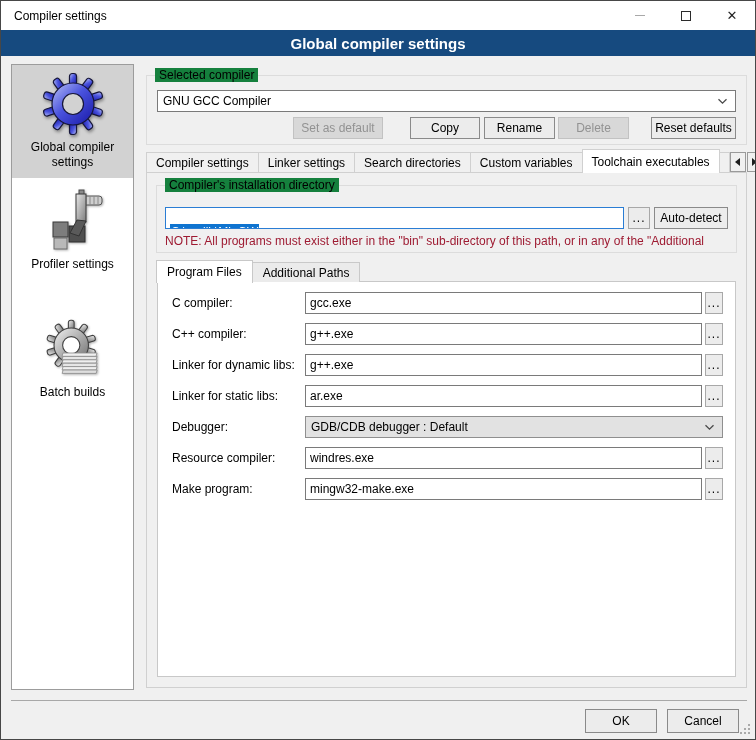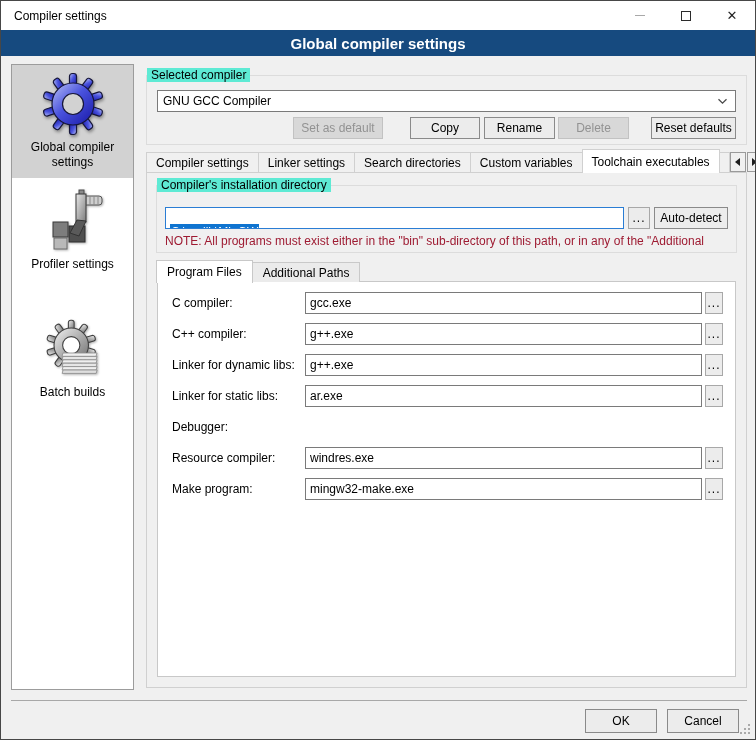--- a/index.html
+++ b/index.html
@@ -26,21 +26,21 @@
     border:1px solid #9c9c9c;text-align:center;}
   .side-item{padding:7px 0 8px;cursor:default;}
   .side-item.selected{background:#d2d2d2;}
   .side-item .sicon{display:block;margin:0 auto 4px;}
   .side-item .slabel{line-height:15px;display:block;padding:0 4px;}
   .side-item.profiler{margin-top:4px;}
   .side-item.batch{margin-top:30px;}
   
   .main{position:absolute;left:145px;top:63px;width:601px;height:626px;}
   .groupbox{position:absolute;border:1px solid #dcdcdc;}
-  .groupbox .legend{position:absolute;top:-8px;left:0;background:#5eead4;padding:0 4px;line-height:14px;}
+  .groupbox .legend{position:absolute;top:-8px;left:8px;background:#15803d;padding:0 4px;line-height:14px;}
   .gb-compiler{left:0;right:0;top:11px;height:70px;}
   .combobox{position:absolute;left:10px;right:10px;top:14px;height:22px;background:#fff;
     border:1px solid #7a7a7a;display:flex;align-items:center;padding:0 7px 0 5px;}
   .combobox .cval{flex:1;overflow:hidden;white-space:nowrap;}
   .btnrow{position:absolute;left:10px;right:10px;top:41px;height:22px;display:flex;}
   .pbtn{height:22px;background:#ececec;border:1px solid #8a8a8a;display:flex;align-items:center;
     justify-content:center;white-space:nowrap;cursor:default;}
   .pbtn.disabled{background:#d8d8d8;border-color:#c2c2c2;color:#929292;text-align:right;}
   .b-setdef{width:90px;margin-left:136px;}
   .b-copy{width:70px;margin-left:27px;}
@@ -274,20 +274,26 @@
         </div>
 
         <div class="frow">
           <span class="flabel">Linker for static libs:</span>
           <input class="ffield" value="ar.exe" style="">
           <div class="browse-xs">...</div>
         </div>
 
         <div class="frow">
           <span class="flabel">Debugger:</span>
+          <div class="fcombo">
+            <span class="cval">GDB/CDB debugger : Default</span>
+            <svg width="11" height="7" viewBox="0 0 11 7">
+                <path d="M1.5 1.2 L5.5 5.2 L9.5 1.2" fill="none" stroke="#4a4a4a" stroke-width="1.3"></path>
+              </svg>
+          </div>
         </div>
 
         <div class="frow">
           <span class="flabel">Resource compiler:</span>
           <input class="ffield" value="windres.exe" style="">
           <div class="browse-xs">...</div>
         </div>
 
         <div class="frow">
           <span class="flabel">Make program:</span>

